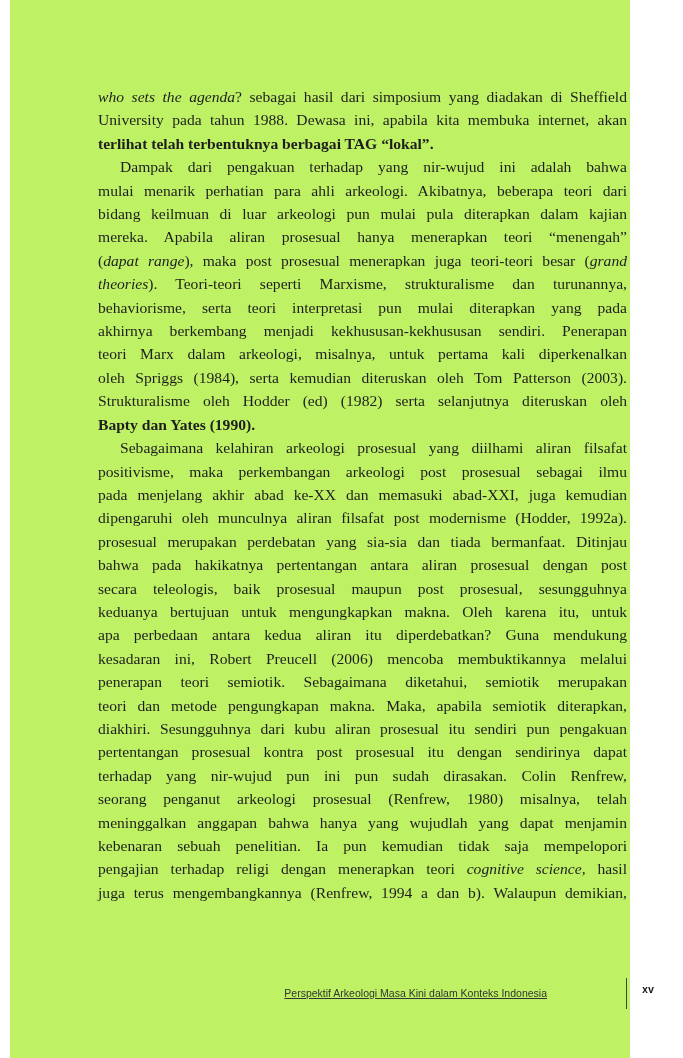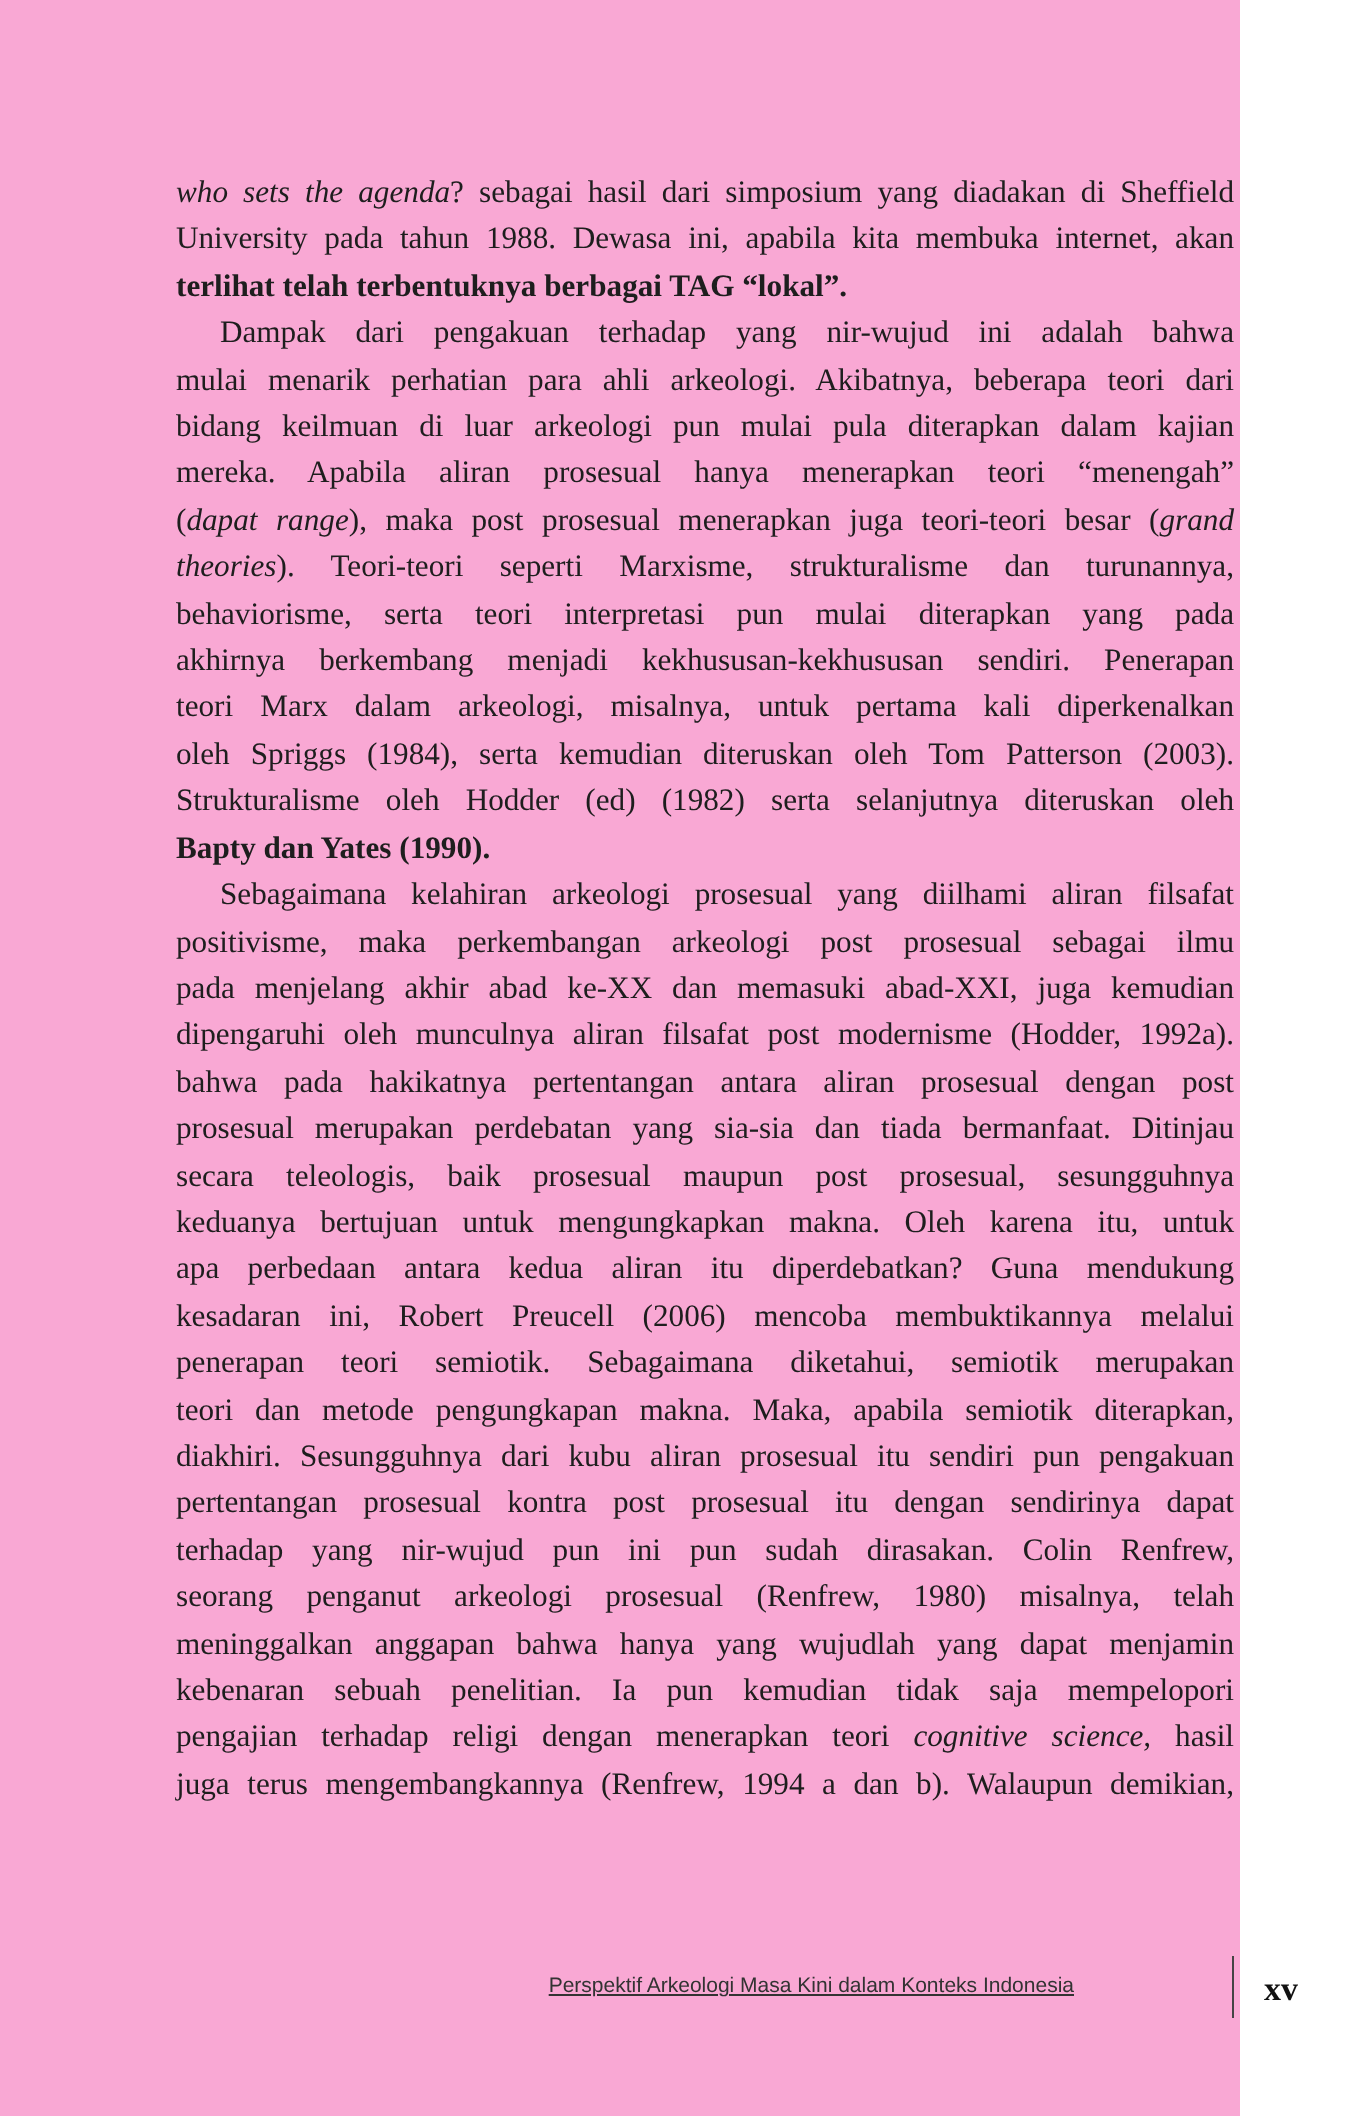--- a/index.html
+++ b/index.html
@@ -1,36 +1,36 @@
 <!DOCTYPE html>
 <html><head>
   <meta charset="utf-8">
   <style>
     html, body { margin: 0; padding: 0; background: #ffffff; }
     body { width: 683px; height: 1058px; position: relative; overflow: hidden; }
-    .page { position: absolute; left: 0; top: 0; width: 620px; height: 1058px; background: #f9a8d4; }
+    .page { position: absolute; left: 10px; top: 0; width: 620px; height: 1058px; background: #bef264; }
     .body-text {
       position: absolute; left: 88px; top: 85px; width: 529px;
       font-family: "Liberation Serif", "DejaVu Serif", serif;
       font-size: 15.6px; line-height: 23.42px; color: #1e1e1e;
     }
     .line { display: block; height: 23.42px; white-space: nowrap; text-align: justify; text-align-last: justify; }
     .line.last { text-align-last: left; font-weight: bold; }
     .line.indent { padding-left: 22px; }
     .line span.it { font-style: italic; }
     .footer-title {
       position: absolute; right: 83px; top: 987px;
       font-family: "Liberation Sans", "DejaVu Sans", sans-serif;
       font-size: 10.5px; color: #333333; white-space: nowrap; text-decoration: underline;
     }
     .footer-divider { position: absolute; left: 616px; top: 978px; width: 1px; height: 31px; background: #444444; }
     .page-number {
       position: absolute; left: 632px; top: 985px;
-      font-family: Liberation Serif, serif;
-      font-size: 17px; font-weight: bold; color: #111111;
+      font-family: Liberation Mono, monospace;
+      font-size: 10px; font-weight: bold; color: #111111;
     }
   </style>
 </head>
 <body>
 
 <div class="page">
   <div class="body-text" id="body-text">
       <div>
         <span class="line"><span class="it">who sets the agenda</span><span>? sebagai hasil dari simposium yang diadakan di Sheffield</span></span>
         <span class="line"><span>University pada tahun 1988. Dewasa ini, apabila kita membuka internet, akan</span></span>
@@ -48,22 +48,22 @@
         <span class="line"><span>teori Marx dalam arkeologi, misalnya, untuk pertama kali diperkenalkan</span></span>
         <span class="line"><span>oleh Spriggs (1984), serta kemudian diteruskan oleh Tom Patterson (2003).</span></span>
         <span class="line"><span>Strukturalisme oleh Hodder (ed) (1982) serta selanjutnya diteruskan oleh</span></span>
         <span class="line last"><span>Bapty dan Yates (1990).</span></span>
       </div>
       <div>
         <span class="line indent"><span>Sebagaimana kelahiran arkeologi prosesual yang diilhami aliran filsafat</span></span>
         <span class="line"><span>positivisme, maka perkembangan arkeologi post prosesual sebagai ilmu</span></span>
         <span class="line"><span>pada menjelang akhir abad ke-XX dan memasuki abad-XXI, juga kemudian</span></span>
         <span class="line"><span>dipengaruhi oleh munculnya aliran filsafat post modernisme (Hodder, 1992a).</span></span>
+        <span class="line"><span>prosesual merupakan perdebatan yang sia-sia dan tiada bermanfaat. Ditinjau</span></span>
         <span class="line"><span>bahwa pada hakikatnya pertentangan antara aliran prosesual dengan post</span></span>
-        <span class="line"><span>prosesual merupakan perdebatan yang sia-sia dan tiada bermanfaat. Ditinjau</span></span>
         <span class="line"><span>secara teleologis, baik prosesual maupun post prosesual, sesungguhnya</span></span>
         <span class="line"><span>keduanya bertujuan untuk mengungkapkan makna. Oleh karena itu, untuk</span></span>
         <span class="line"><span>apa perbedaan antara kedua aliran itu diperdebatkan? Guna mendukung</span></span>
         <span class="line"><span>kesadaran ini, Robert Preucell (2006) mencoba membuktikannya melalui</span></span>
         <span class="line"><span>penerapan teori semiotik. Sebagaimana diketahui, semiotik merupakan</span></span>
         <span class="line"><span>teori dan metode pengungkapan makna. Maka, apabila semiotik diterapkan,</span></span>
         <span class="line"><span>diakhiri. Sesungguhnya dari kubu aliran prosesual itu sendiri pun pengakuan</span></span>
         <span class="line"><span>pertentangan prosesual kontra post prosesual itu dengan sendirinya dapat</span></span>
         <span class="line"><span>terhadap yang nir-wujud pun ini pun sudah dirasakan. Colin Renfrew,</span></span>
         <span class="line"><span>seorang penganut arkeologi prosesual (Renfrew, 1980) misalnya, telah</span></span>

